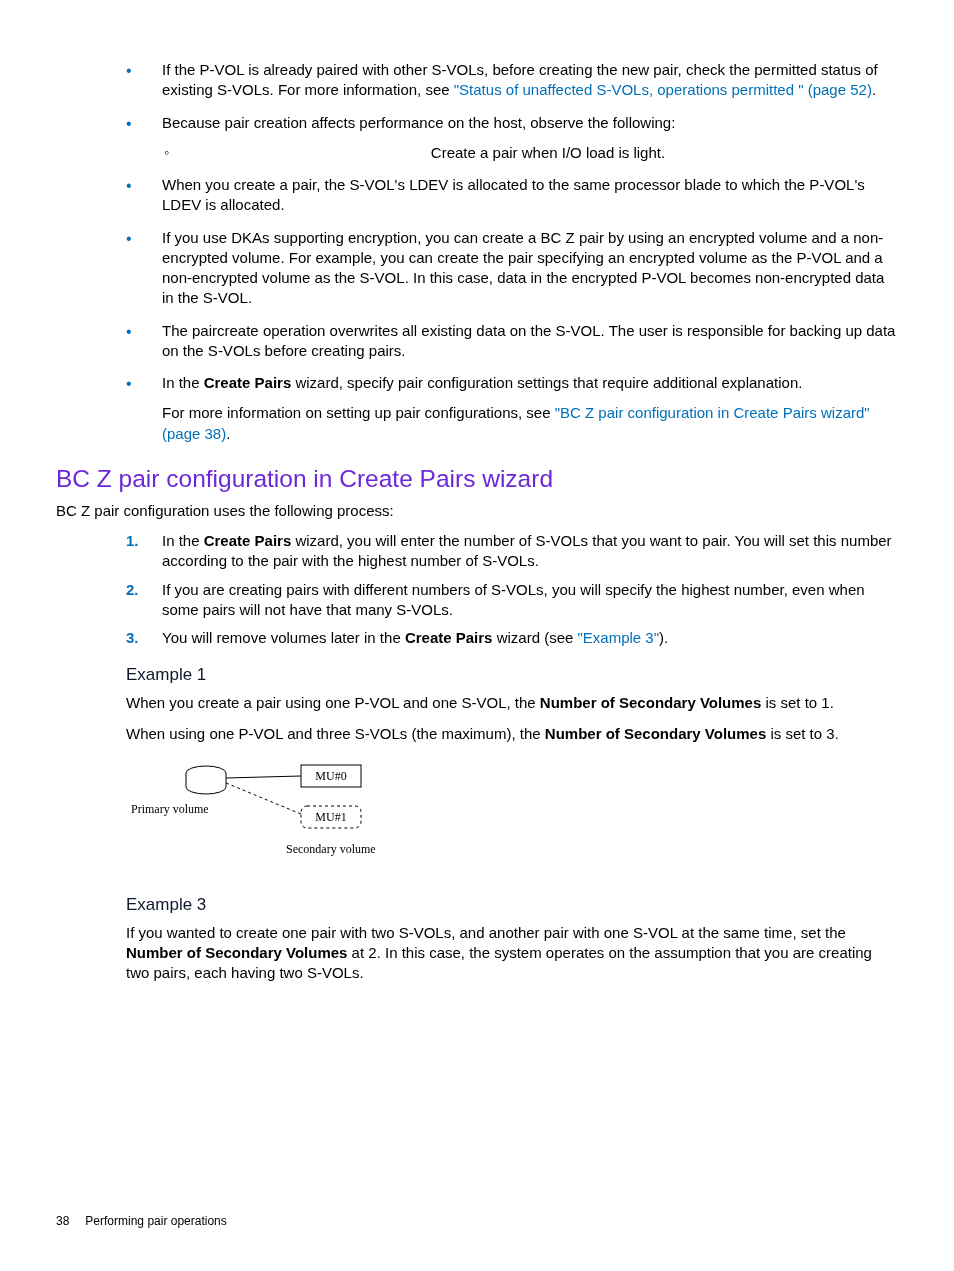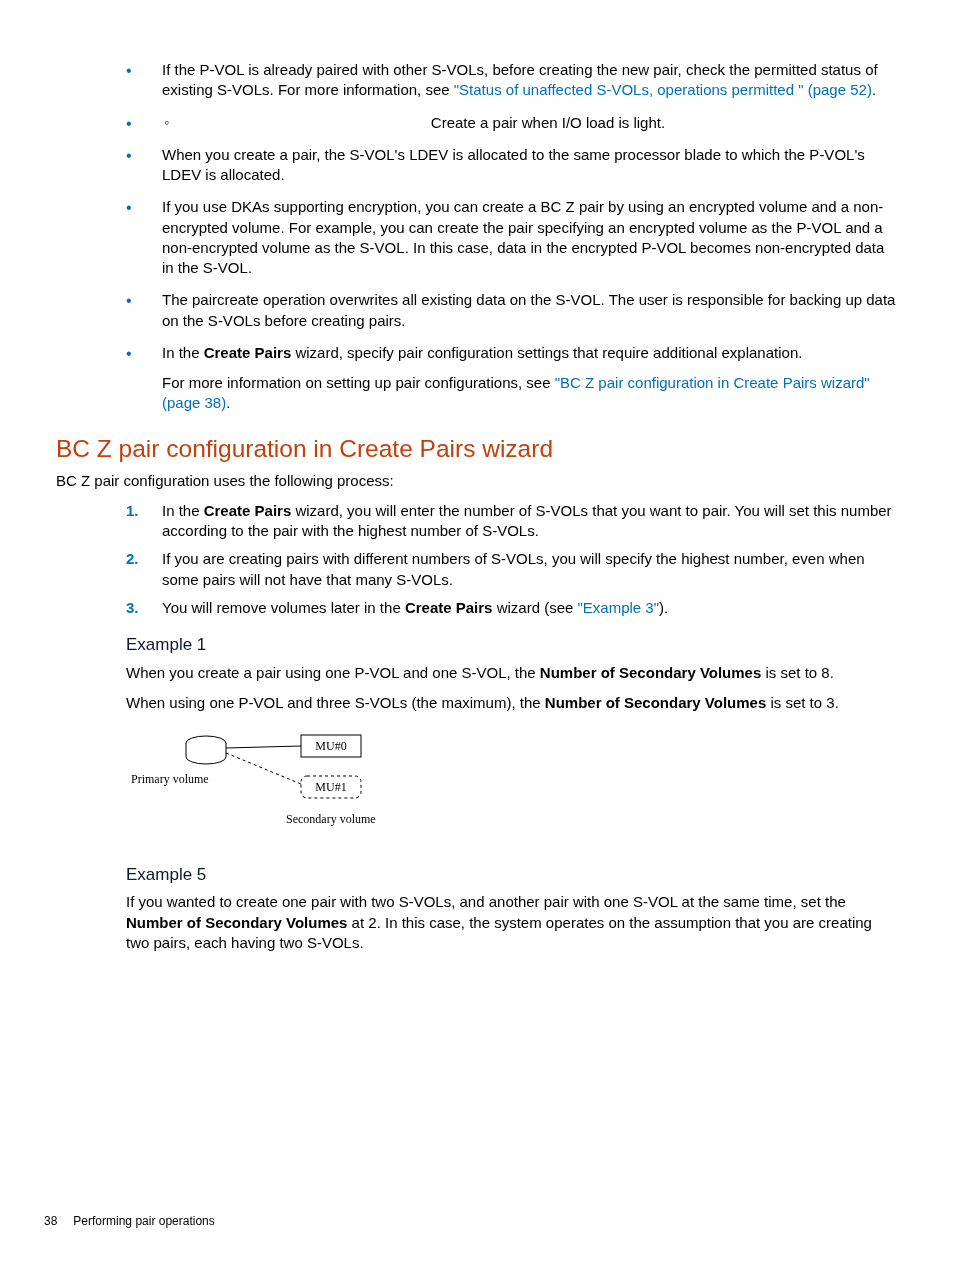--- a/index.html
+++ b/index.html
@@ -52,21 +52,21 @@
   ul.sub > li::before {
     content: "◦";
     position: absolute;
     left: 2px;
     top: 0;
     color: #000;
     font-size: 14px;
   }
   a.link { color: #0070b8; text-decoration: none; }
   .h2 {
-    color: #c2410c;
+    color: #6d28d9;
     font-size: 24.5px;
     font-weight: normal;
     margin: 18px 0 6px 0;
     padding: 0;
   }
   .h4 {
     color: #0f172a;
     font-size: 17px;
     font-weight: normal;
     margin: 16px 0 4px 0;
@@ -86,41 +86,42 @@
   ol.numlist > li > .num {
     position: absolute;
     left: 0;
     top: 0;
     color: #0070b8;
     font-weight: bold;
   }
   .footer {
     position: absolute;
     bottom: 42px;
-    left: 44px;
+    left: 56px;
     font-size: 12px;
   }
   .footer .pn { margin-right: 16px; }
   .bold { font-weight: bold; }
   .figure {
     margin: 14px 0 10px 70px;
     width: 260px;
   }
   svg { display:block; }
 </style>
 </head>
 <body>
 
 <div class="page">
 
   <ul class="bullets">
     <li>
       <span>If the P-VOL is already paired with other S-VOLs, before creating the new pair, check the permitted status of existing S-VOLs. For more information, see </span><a class="link">"Status of unaffected S-VOLs, operations permitted " (page 52)</a><span>.</span>
     </li>
     <li>
+      <span>Because pair creation affects performance on the host, observe the following:</span>
       <ul class="sub">
         <li><span>Create a pair when I/O load is light.</span></li>
       </ul>
     </li>
     <li><span>When you create a pair, the S-VOL's LDEV is allocated to the same processor blade to which the P-VOL's LDEV is allocated.</span></li>
     <li><span>If you use DKAs supporting encryption, you can create a BC Z pair by using an encrypted volume and a non-encrypted volume. For example, you can create the pair specifying an encrypted volume as the P-VOL and a non-encrypted volume as the S-VOL. In this case, data in the encrypted P-VOL becomes non-encrypted data in the S-VOL.</span></li>
     <li><span>The paircreate operation overwrites all existing data on the S-VOL. The user is responsible for backing up data on the S-VOLs before creating pairs.</span></li>
     <li>
       <span>In the </span><span class="bold">Create Pairs</span><span> wizard, specify pair configuration settings that require additional explanation.</span>
       <div class="para" style="margin-top:10px;">
@@ -144,21 +145,21 @@
     </li>
     <li>
       <span class="num">3.</span>
       <span>You will remove volumes later in the </span><span class="bold">Create Pairs</span><span> wizard (see </span><a class="link">"Example 3"</a><span>).</span>
     </li>
   </ol>
 
   <div class="body-indent">
     <div class="h4">Example 1</div>
     <div class="para">
-      <span>When you create a pair using one P-VOL and one S-VOL, the </span><span class="bold">Number of Secondary Volumes</span><span> is set to 8.</span>
+      <span>When you create a pair using one P-VOL and one S-VOL, the </span><span class="bold">Number of Secondary Volumes</span><span> is set to 1.</span>
     </div>
     <div class="para">
       <span>When using one P-VOL and three S-VOLs (the maximum), the </span><span class="bold">Number of Secondary Volumes</span><span> is set to 3.</span>
     </div>
   </div>
 
 
   <div class="figure">
     <svg width="260" height="120" viewBox="0 0 260 120">
 
@@ -174,21 +175,21 @@
       <line x1="100" y1="20" x2="175" y2="18" stroke="#000"></line>
 
       <line x1="100" y1="25" x2="175" y2="56" stroke="#000" stroke-dasharray="3,3"></line>
 
       <text x="5" y="55" font-family="serif" font-size="12">Primary volume</text>
       <text x="160" y="95" font-family="serif" font-size="12">Secondary volume</text>
     </svg>
   </div>
 
   <div class="body-indent">
-    <div class="h4">Example 5</div>
+    <div class="h4">Example 3</div>
     <div class="para">
       <span>If you wanted to create one pair with two S-VOLs, and another pair with one S-VOL at the same time, set the </span><span class="bold">Number of Secondary Volumes</span><span> at 2. In this case, the system operates on the assumption that you are creating two pairs, each having two S-VOLs.</span>
     </div>
   </div>
 
   <div class="footer">
     <span class="pn">38</span><span>Performing pair operations</span>
   </div>
 
 </div>

